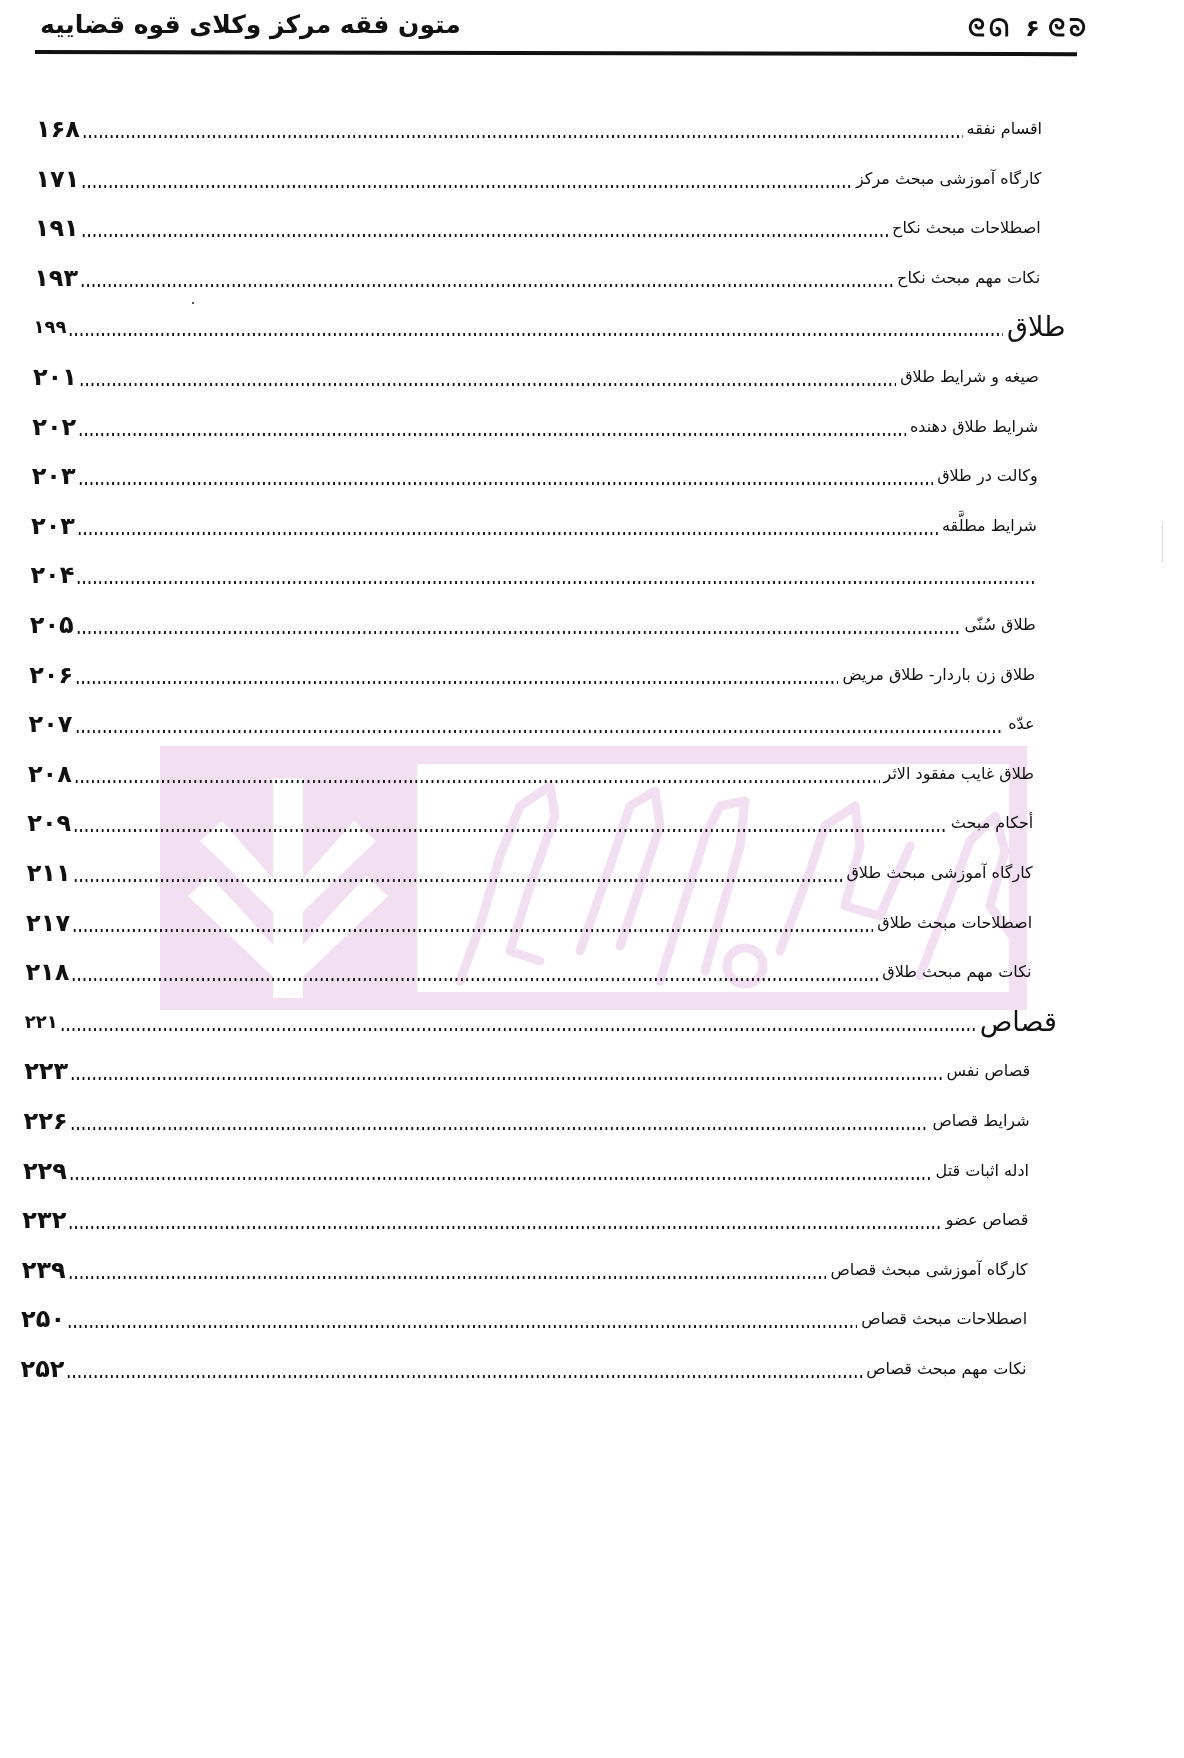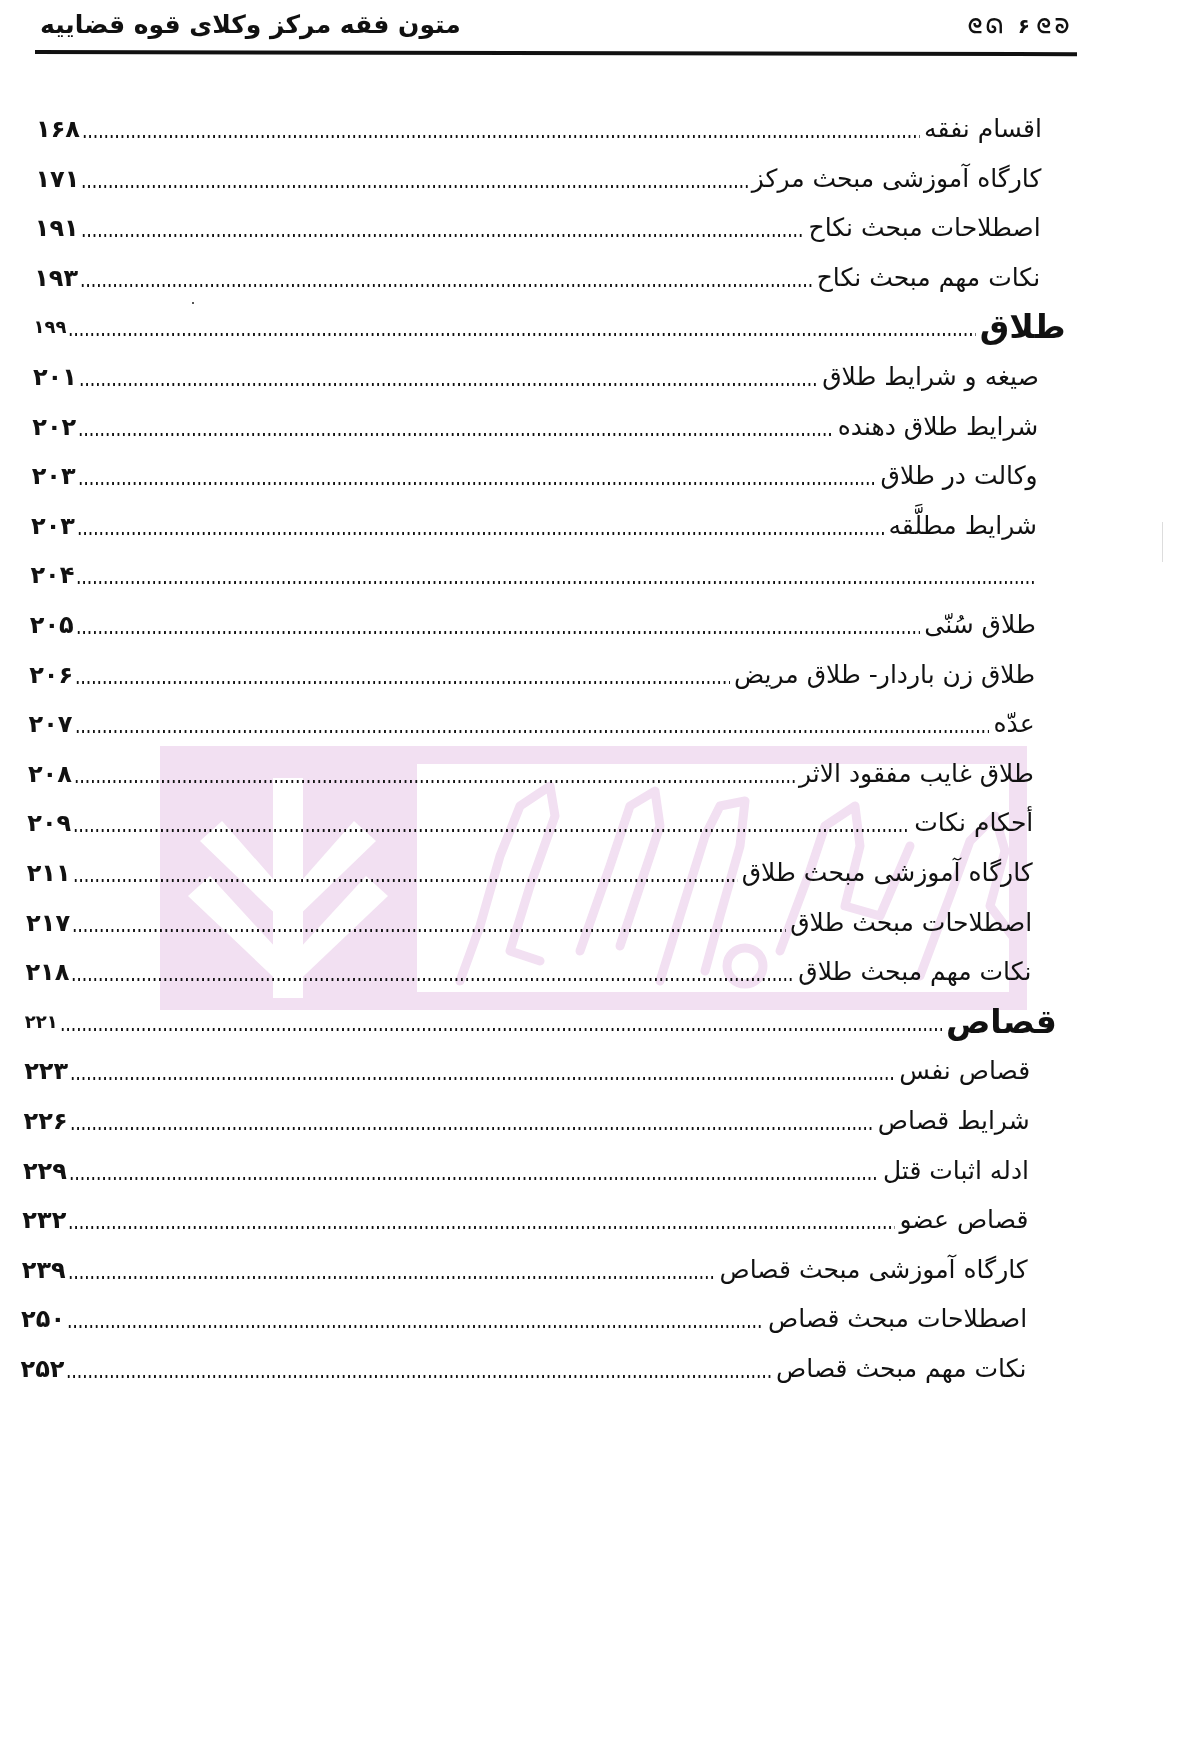--- a/index.html
+++ b/index.html
@@ -1,37 +1,37 @@
 <!DOCTYPE html>
 <html><head>
 <meta charset="utf-8">
 <style>
   html, body { margin: 0; padding: 0; background: #ffffff; }
   body { width: 1184px; height: 1758px; position: relative; overflow: hidden;
          font-family: "DejaVu Sans", sans-serif; color: #111; }
   .page-header { position: absolute; left: 0; top: 0; width: 1180px; height: 60px; padding-left: 40px; }
   .running-title { position: absolute; left: 40px; top: 10px; font-size: 25px; font-weight: bold;
                    direction: rtl; white-space: nowrap; letter-spacing: -0.5px; }
-  .page-ornament { position: absolute; left: 968px; top: 14px; font-size: 20px; font-weight: bold;
+  .page-ornament { position: absolute; left: 968px; top: 14px; font-size: 24px; font-weight: bold;
                    direction: ltr; white-space: nowrap; letter-spacing: 4px; }
   .header-rule { position: absolute; left: 35px; top: 50px; width: 1042px; height: 4px; background: #111;
                  transform: rotate(0.12deg); transform-origin: left center; }
 
   .watermark { position: absolute; left: 160px; top: 746px; width: 867px; height: 264px;
                background: #f2e0f2; z-index: 0; }
   .watermark .wm-inner { position: absolute; left: 257px; top: 18px; width: 592px; height: 228px;
                          background: #ffffff; }
   .watermark svg { position: absolute; left: 0; top: 0; }
 
   .toc { position: absolute; left: 0; top: 0; width: 1184px; height: 1758px; z-index: 1; }
   .toc-row { position: absolute; height: 40px; display: flex; flex-direction: row-reverse;
              align-items: flex-end; }
-  .toc-row .entry-title { direction: rtl; white-space: nowrap; font-size: 25px; line-height: 34px;
+  .toc-row .entry-title { direction: rtl; white-space: nowrap; font-size: 16px; line-height: 34px;
                           padding-left: 2px; }
-  .toc-row.heading .entry-title { font-weight: bold; font-size: 33px; }
+  .toc-row.heading .entry-title { font-weight: normal; font-size: 27px; }
   .toc-row .leader { flex: 1; height: 3px; margin: 0 2px 8px 2px;
                      background-image: radial-gradient(circle, #111 1.1px, transparent 1.3px);
                      background-size: 5.4px 3px; background-repeat: repeat-x; }
   .toc-row .page-num { direction: rtl; white-space: nowrap; font-size: 24px; line-height: 34px;
                        font-weight: bold; letter-spacing: 1px; }
   .toc-row.heading .page-num { font-size: 18px; font-weight: 900; }
   .stray-mark { position: absolute; left: 192px; top: 302px; width: 2px; height: 2px; background: #555; }
   .stray-mark-2 { position: absolute; left: 1162px; top: 522px; width: 1px; height: 40px; background: #ddd; }
 </style>
 </head>
@@ -134,21 +134,21 @@
       <span class="entry-title">عدّه</span>
       <span class="leader"></span>
       <span class="page-num">۲۰۷</span>
     </div>
     <div class="toc-row" style="left: 27.94px; width: 1006px; top: 750.8px;">
       <span class="entry-title">طلاق غایب مفقود الاثر</span>
       <span class="leader"></span>
       <span class="page-num">۲۰۸</span>
     </div>
     <div class="toc-row" style="left: 27.32px; width: 1006px; top: 800.4px;">
-      <span class="entry-title">أحکام نکات</span>
+      <span class="entry-title">أحکام مبحث</span>
       <span class="leader"></span>
       <span class="page-num">۲۰۹</span>
     </div>
     <div class="toc-row" style="left: 26.7px; width: 1006px; top: 850px;">
       <span class="entry-title">کارگاه آموزشی مبحث طلاق</span>
       <span class="leader"></span>
       <span class="page-num">۲۱۱</span>
     </div>
     <div class="toc-row" style="left: 26.08px; width: 1006px; top: 899.6px;">
       <span class="entry-title">اصطلاحات مبحث طلاق</span>

